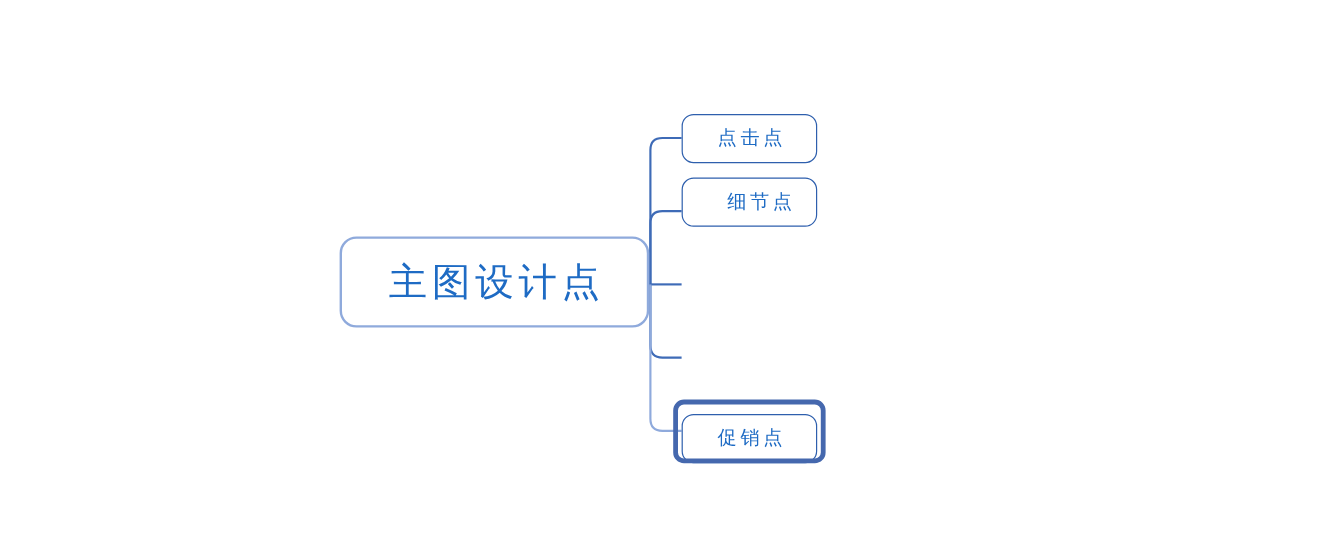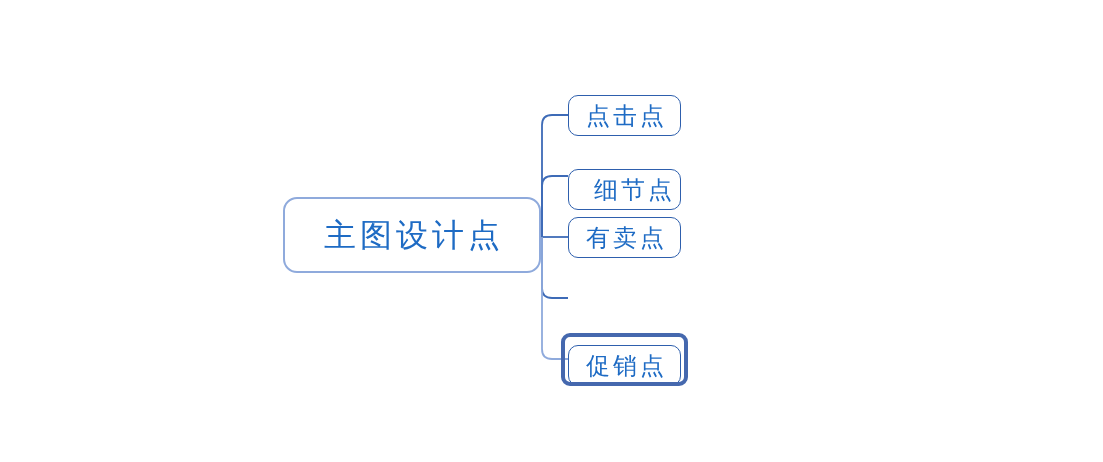--- a/index.html
+++ b/index.html
@@ -54,25 +54,25 @@
     border:2px solid var(--root-border);
     border-radius:14px;
     font-size:32px;
     letter-spacing:4px;
   }
   .child-node{
     left:568px;
     width:113px;height:41px;
     border:1.6px solid var(--child-border);
     border-radius:10px;
-    font-size:24px;
+    font-size:16px;
     letter-spacing:3px;
   }
   .child-node.c1{top:95px;}
-  .child-node.c2{top:169px;padding-left:16px;}
+  .child-node.c2{top:148px;padding-left:16px;}
   .child-node.c3{top:217px;}
   .child-node.c4{top:278px;}
   .child-node.c5{top:345px;text-align:right;}
   .selection-outline{
     position:absolute;
     box-sizing:border-box;
     left:561px;top:333px;
     width:127px;height:53px;
     border:4px solid var(--selection);
     border-radius:9px;
@@ -109,23 +109,20 @@
   </div>
 
   <div class="node child-node c1">
     <span class="node-label">点击点</span>
   </div>
 
   <div class="node child-node c2">
     <span class="node-label">细节点</span>
   </div>
 
-  <div class="node child-node c3">
-    <span class="node-label">有卖点</span>
-  </div>
 
 
   <div class="node child-node c5">
     <span class="node-label">促销点</span>
   </div>
 
   <div class="selection-outline"></div>
 
 </div>
 

